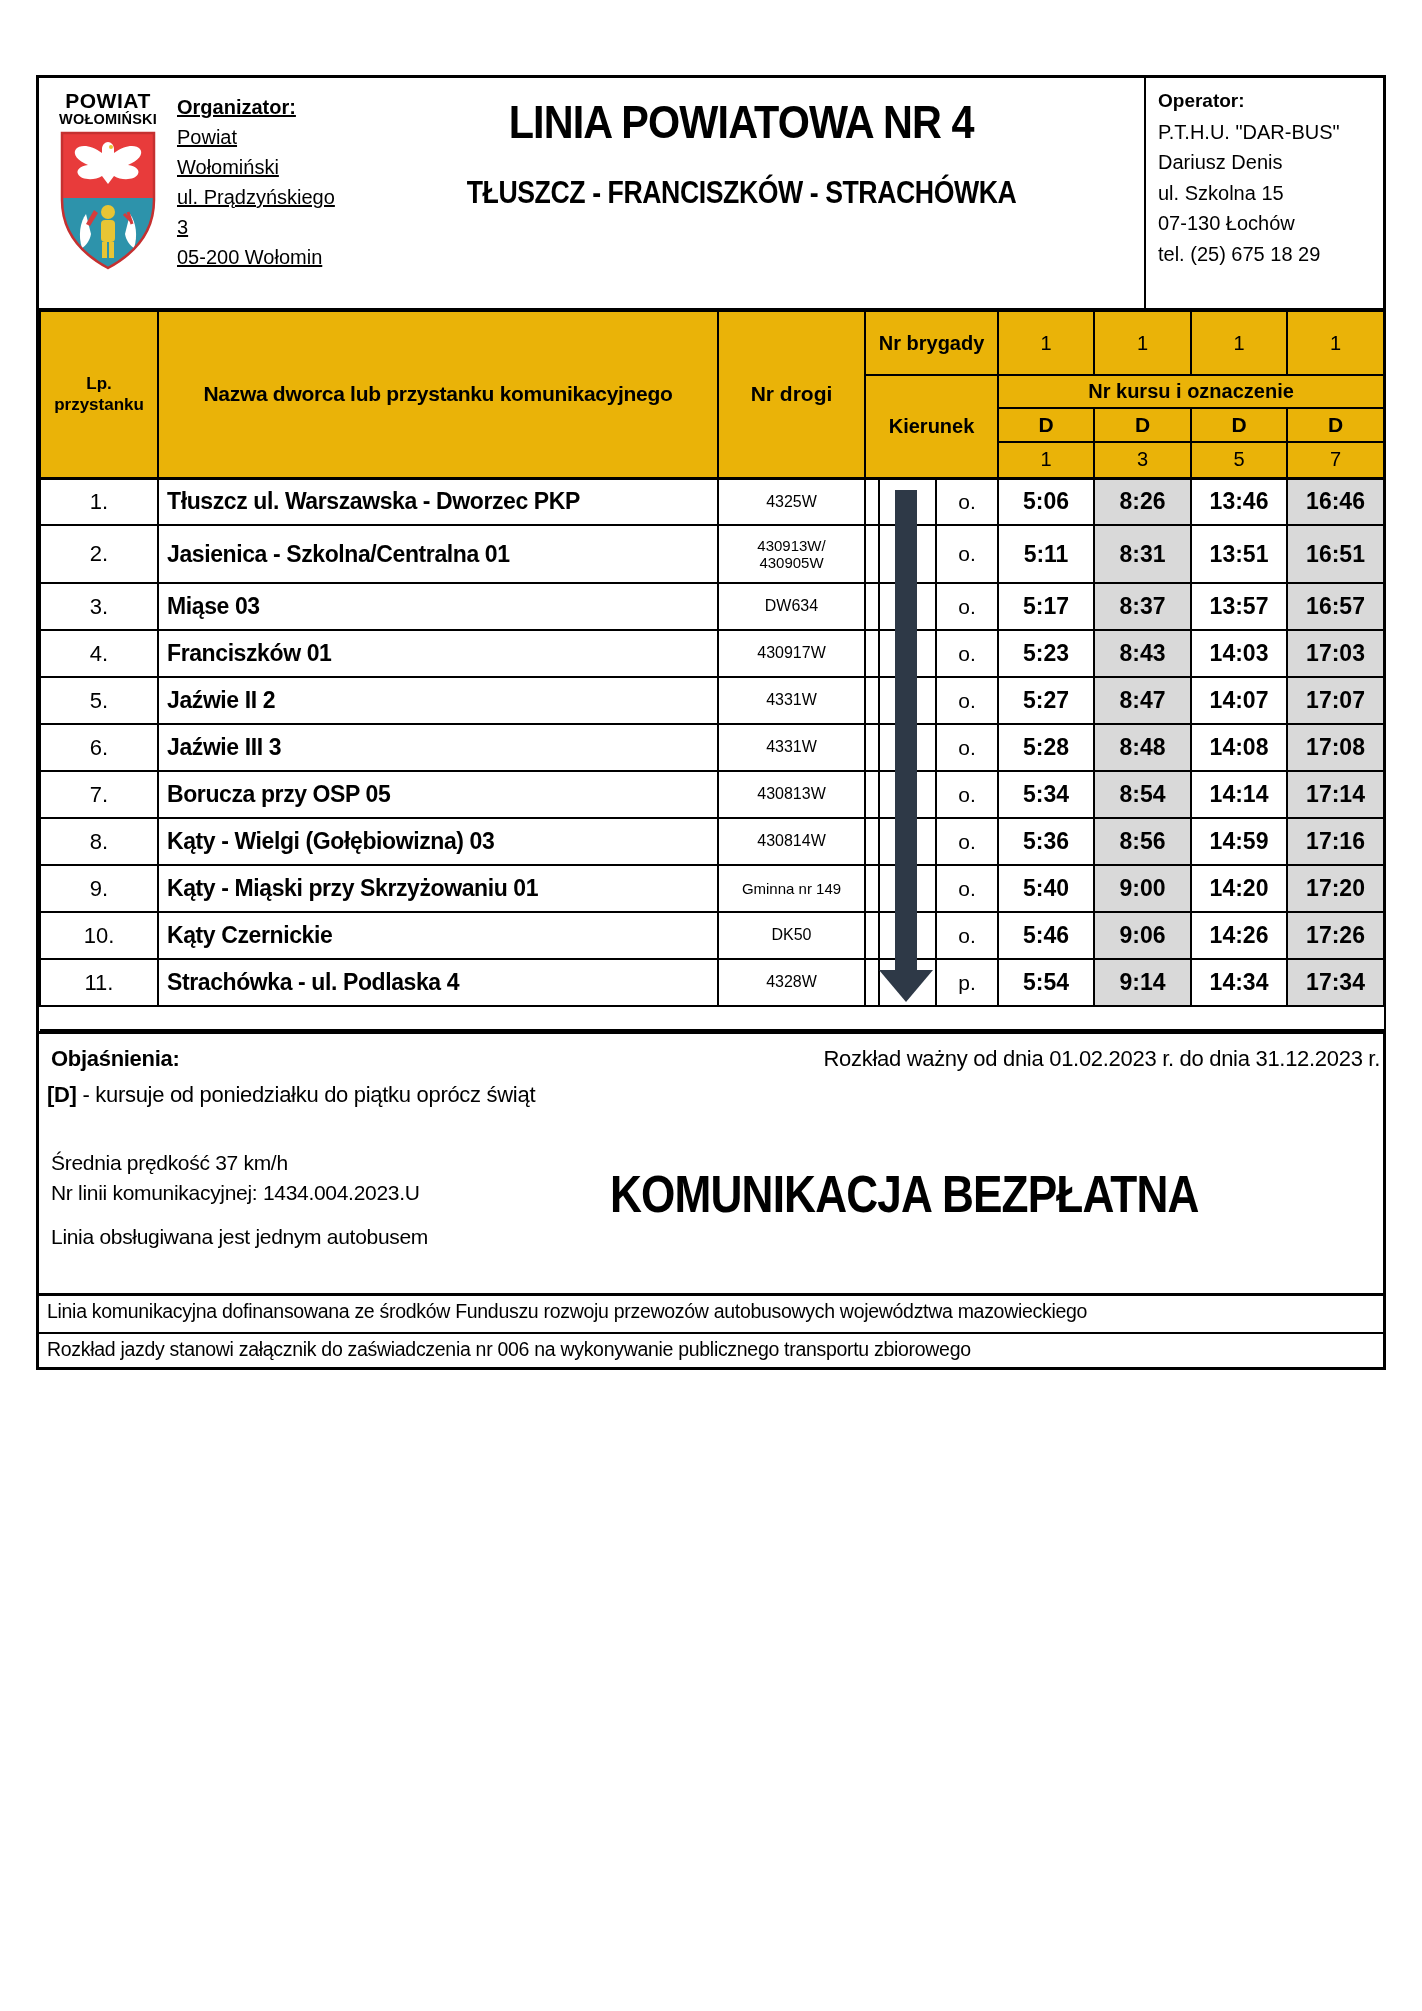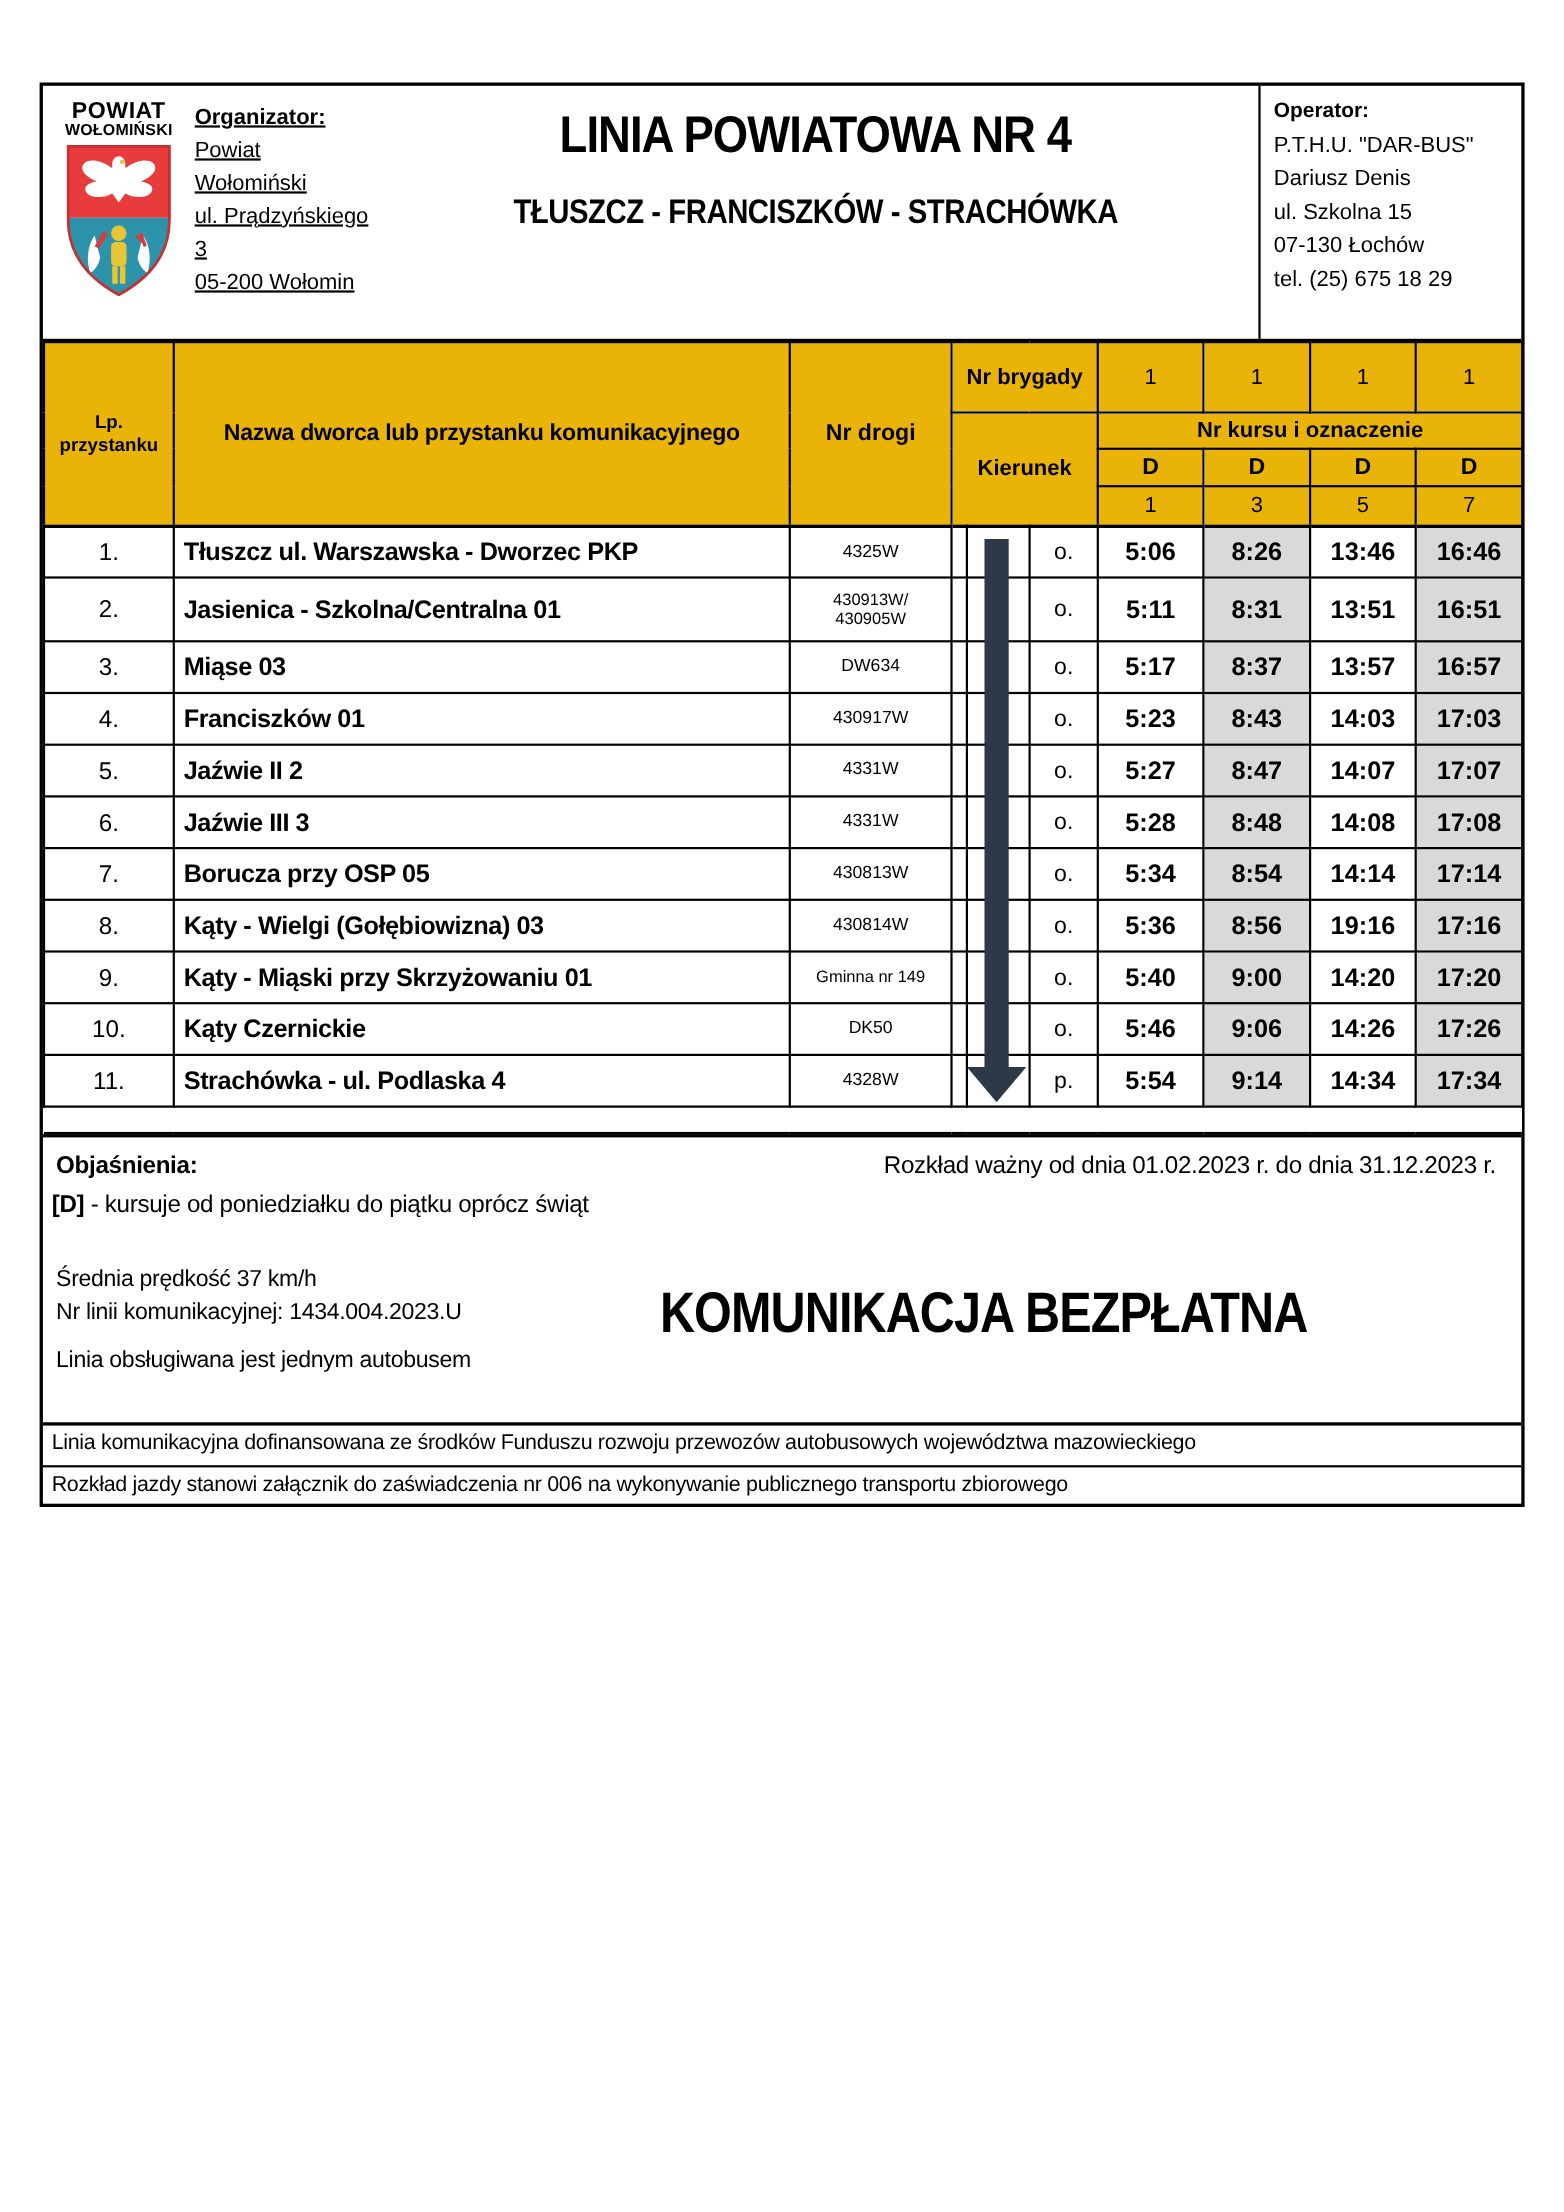--- a/index.html
+++ b/index.html
@@ -51,21 +51,21 @@
   td.c-name{text-align:left;font-weight:bold;font-size:23px;letter-spacing:-.4px;padding-left:8px;white-space:nowrap;border-radius:23px;}
   td.c-road{font-size:16px;white-space:pre-line;line-height:1.15;}
   td.c-road.small{font-size:15px;}
   td.c-dir{font-size:21px;}
   td.c-time{font-weight:bold;font-size:23px;}
   td.c-time.shade{background:#d9d9d9;}
   td.c-arrow{padding:0;}
   .spacer td{border-left:none;border-right:none;}
   .dir-arrow{position:absolute;pointer-events:none;}
   
-  .notes{border-top:3px solid #000;height:262px;box-sizing:border-box;padding:12px 23px 0 12px;position:relative;}
+  .notes{border-top:3px solid #000;height:262px;box-sizing:border-box;padding:12px 3px 0 12px;position:relative;}
   .notes-row1{display:flex;justify-content:space-between;font-size:22px;}
   .notes-row1 .lbl{font-weight:bold;letter-spacing:-.3px;}
   .notes-valid{letter-spacing:-.3px;}
   .note-d{margin-top:10px;font-size:22px;letter-spacing:-.3px;margin-left:-4px;}
   .note-d .b{font-weight:bold;}
   .notes-mid{display:flex;margin-top:40px;}
   .notes-left{font-size:21px;line-height:30px;letter-spacing:-.3px;}
   .notes-left .gap{margin-top:14px;}
   .free{flex:1;text-align:center;padding-top:16px;}
   .free span{display:inline-block;font-weight:bold;font-size:52px;white-space:nowrap;transform:scaleX(.85);transform-origin:center;letter-spacing:-1px;}
@@ -265,21 +265,21 @@
         </tr>
         <tr>
           <td class="c-lp">8.</td>
           <td class="c-name">Kąty - Wielgi (Gołębiowizna) 03</td>
           <td class="c-road">430814W</td>
           <td class="c-arrow"></td>
           <td class="c-arrow"></td>
           <td class="c-dir">o.</td>
           <td class="c-time">5:36</td>
           <td class="c-time shade">8:56</td>
-          <td class="c-time">19:16</td>
+          <td class="c-time">14:59</td>
           <td class="c-time shade">17:16</td>
         </tr>
         <tr>
           <td class="c-lp">9.</td>
           <td class="c-name">Kąty - Miąski przy Skrzyżowaniu 01</td>
           <td class="c-road small">Gminna nr 149</td>
           <td class="c-arrow"></td>
           <td class="c-arrow"></td>
           <td class="c-dir">o.</td>
           <td class="c-time">5:40</td>

